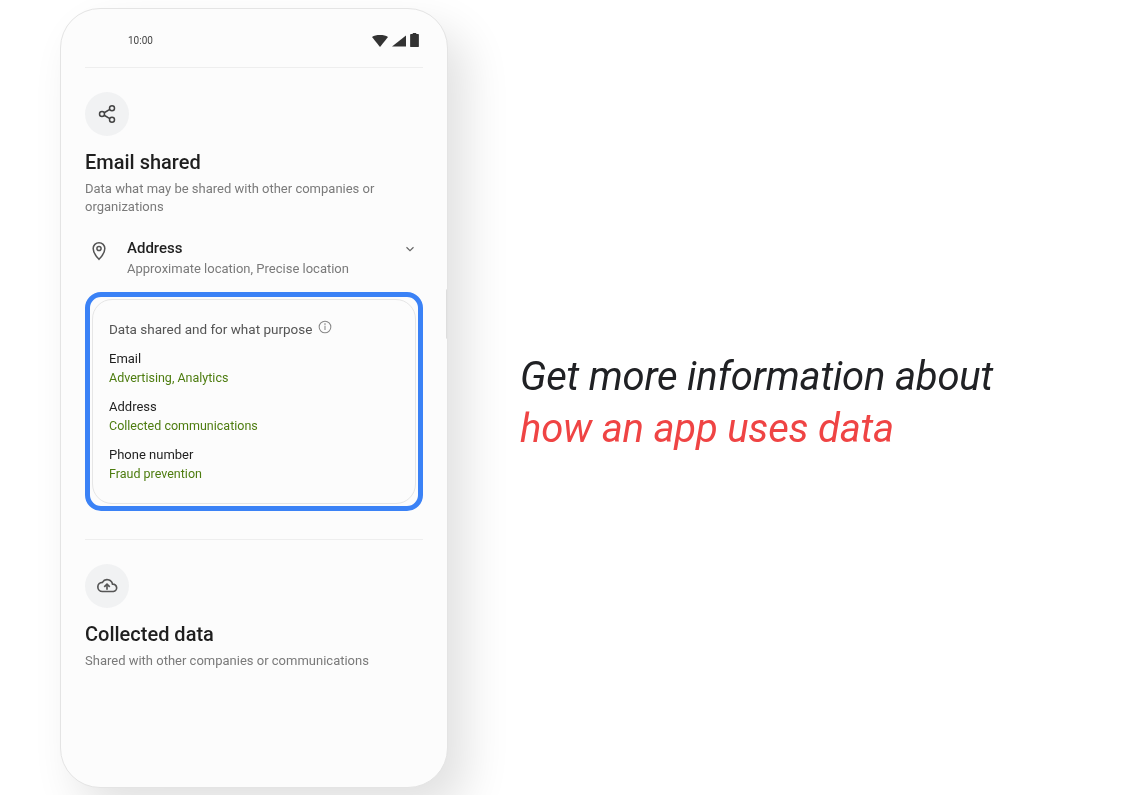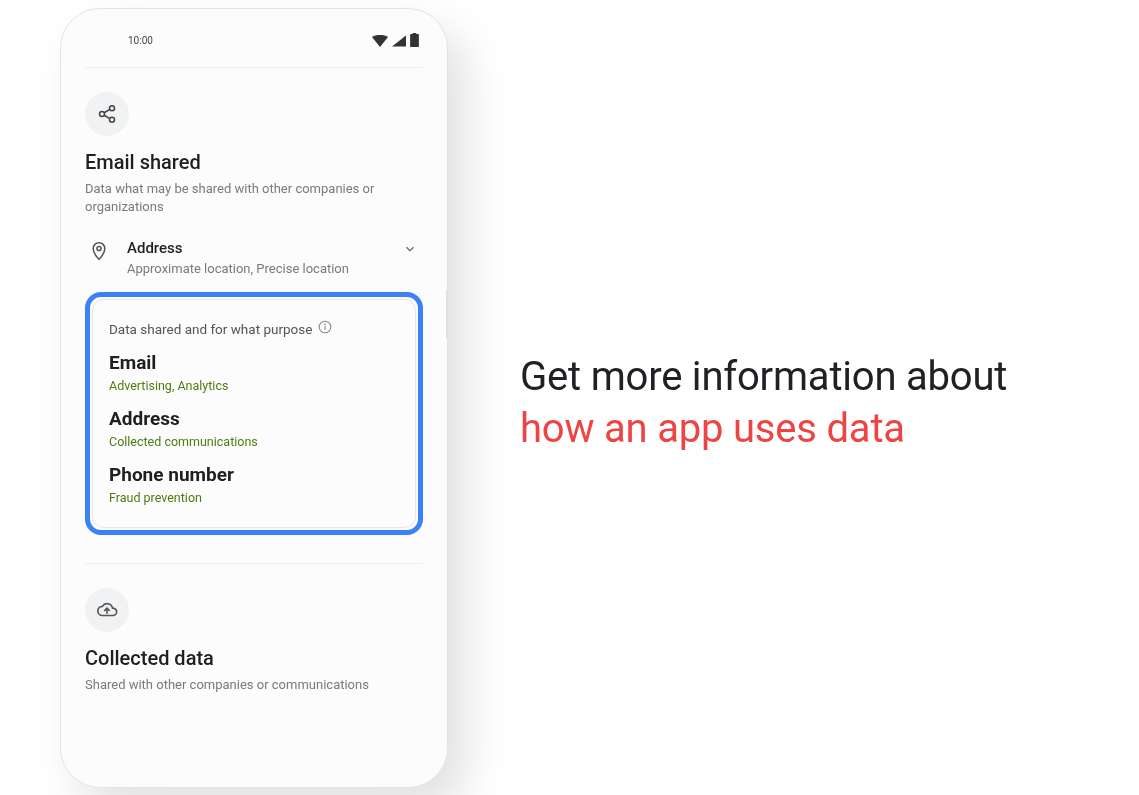--- a/index.html
+++ b/index.html
@@ -75,35 +75,36 @@
     position:absolute; right:6px; top:24px; color:#666;
   }
   .highlight-frame{
     border:5px solid #3b82f6;
     border-radius:16px;
     margin-top:12px;
     padding: 2px;
   }
   .highlight-inner{
     border:1px solid #e6e6e6;
-    border-radius:12px;
+    border-radius:20px;
     padding: 20px 16px 22px 16px;
   }
   .hi-head{
     font-size:13.5px;color:#555;display:flex;align-items:center;gap:6px;
     margin-bottom:14px;
   }
-  .hi-item h5{font-size:19px;font-weight:700;color:#1f1f1f;margin-top:14px;}
+  .hi-item h5{font-size:13px;font-weight:400;color:#1f1f1f;margin-top:14px;}
   .hi-item p{font-size:12.5px;color:#4d7c0f;margin-top:4px;}
   .hi-item:first-of-type h5{margin-top:4px;}
 
   
   .headline{
     flex:1;
     padding-top: 10px;
+    font-style: italic;
   }
   .headline h1{
     font-size:40px;
     line-height:1.3;
     font-weight:400;
     color:#202124;
     letter-spacing:-0.2px;
   }
   .headline h1 .accent{color:#ef4444;}
 </style>

